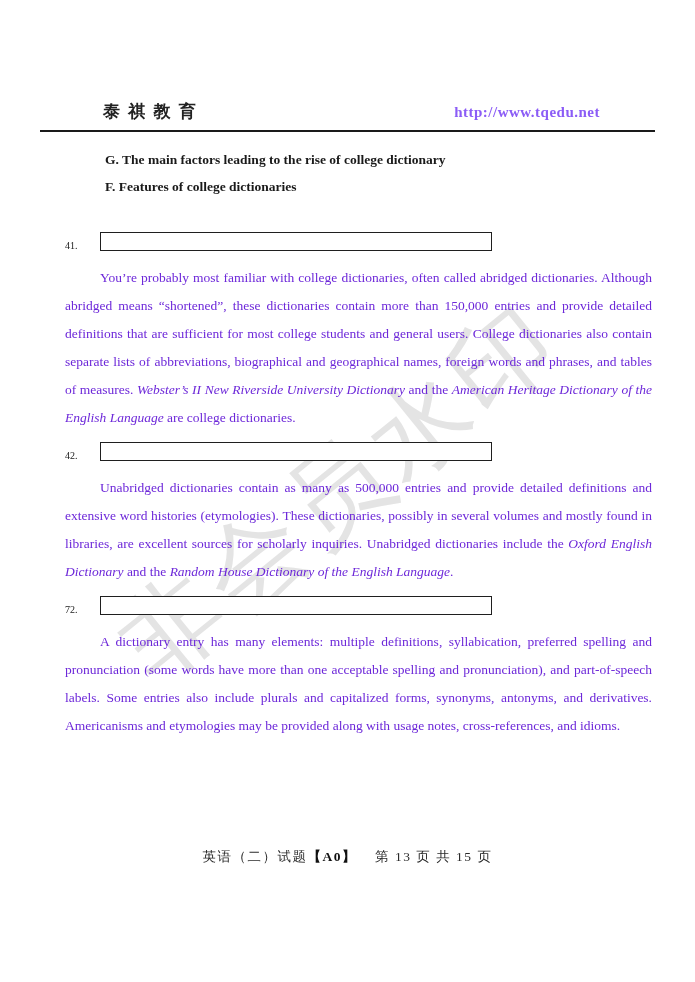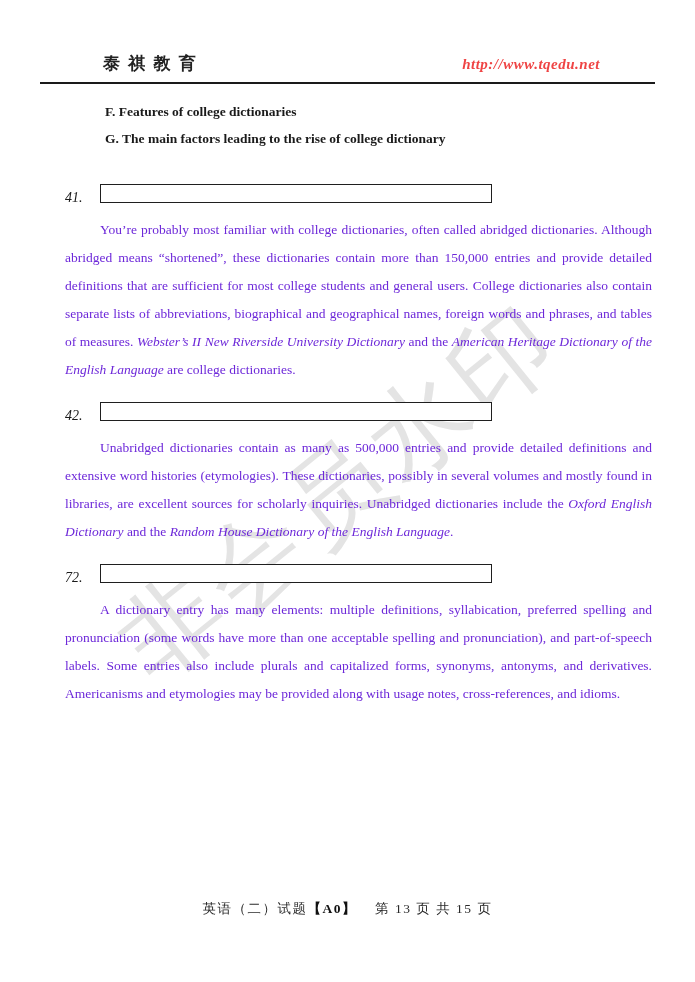--- a/index.html
+++ b/index.html
@@ -38,76 +38,75 @@
     border-bottom: 2px solid #1a1a1a;
     display: flex;
     justify-content: space-between;
     align-items: baseline;
   }
   .brand {
     font-weight: bold;
     font-size: 17px;
     letter-spacing: 2px;
     color: #222222;
+    margin-top: 48px;
   }
   .url {
     font-weight: bold;
     font-size: 15px;
     letter-spacing: 0.5px;
-    color: #ef4444;
-    font-style: italic;
+    color: #8b5cf6;
   }
   
   .content {
     margin: 0 43px 0 65px;
     overflow: hidden;
   }
   .option-block { margin-top: 14px; }
   .option-line {
     margin-left: 40px;
     font-weight: bold;
     font-size: 13.5px;
     line-height: 27px;
     color: #1a1a1a;
   }
   .question-row {
     display: flex;
     align-items: flex-end;
-    margin-top: 18px;
+    margin-top: 10px;
     height: 19px;
   }
   #sections > .question-row:first-child { margin-top: 32px; }
   .q-num {
     width: 35px;
-    font-size: 14px;
+    font-size: 10px;
     line-height: 16px;
     margin-bottom: -3px;
     color: #1b1b1b;
-    font-style: italic;
   }
   .answer-box {
     width: 392px;
     height: 19px;
     border: 1.5px solid #1f1f1f;
     background: #ffffff;
   }
   .para {
     margin-top: 13px;
     font-size: 13.5px;
     line-height: 28px;
     text-align: justify;
     text-indent: 35px;
     color: #6d28d9;
   }
   .para i { font-style: italic; }
   
   .footer {
     position: absolute;
     left: 0;
-    top: 900px;
+    top: 848px;
     width: 100%;
     text-align: center;
     font-size: 13.5px;
     letter-spacing: 1.5px;
     color: #2a2a2a;
     z-index: 1;
   }
   .footer-code { font-weight: bold; color: #111111; }
   .footer-gap { display: inline-block; width: 18px; }
 </style>
@@ -119,22 +118,22 @@
   <div class="watermark" style="color: rgb(228, 228, 228);">非会员水印</div>
 
   <div class="layer">
     <div class="header">
       <span class="brand">泰 祺 教 育</span>
       <span class="url">http://www.tqedu.net</span>
     </div>
 
     <div class="content">
       <div class="option-block" id="options">
+          <div class="option-line">G. The main factors leading to the rise of college dictionary</div>
           <div class="option-line">F. Features of college dictionaries</div>
-          <div class="option-line">G. The main factors leading to the rise of college dictionary</div>
         </div>
       <div id="sections">
           <div class="question-row">
             <span class="q-num">41.</span>
             <div class="answer-box"></div>
           </div>
           <p class="para"><span>You’re probably most familiar with college dictionaries, often called abridged dictionaries. Although abridged means “shortened”, these dictionaries contain more than 150,000 entries and provide detailed definitions that are sufficient for most college students and general users. College dictionaries also contain separate lists of abbreviations, biographical and geographical names, foreign words and phrases, and tables of measures. </span><i>Webster’s II New Riverside University Dictionary</i><span> and the </span><i>American Heritage Dictionary of the English Language</i><span> are college dictionaries.</span></p>
           <div class="question-row">
             <span class="q-num">42.</span>
             <div class="answer-box"></div>

